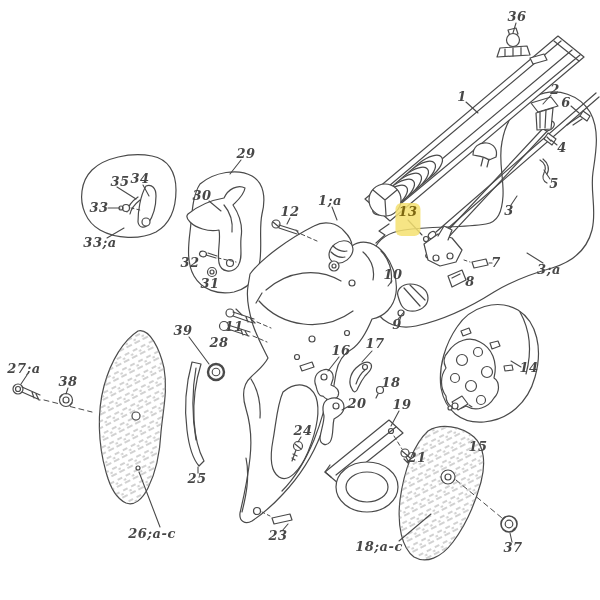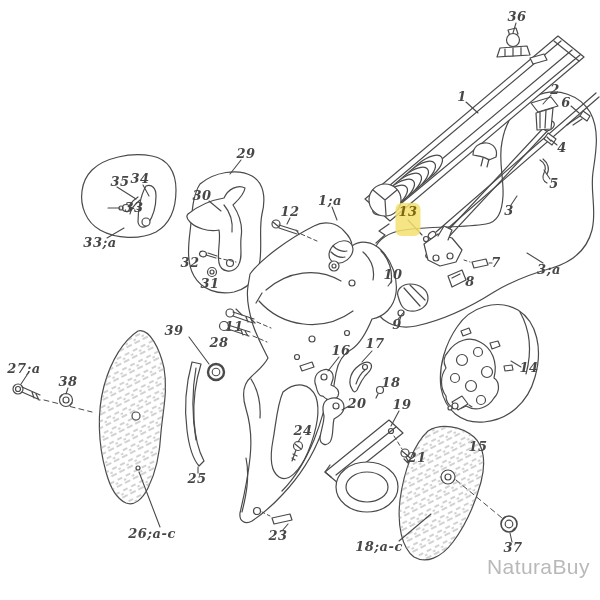--- a/index.html
+++ b/index.html
@@ -327,45 +327,44 @@
       <div class="plabel" style="left: 562px; top: 148px;">4</div>
       <div class="plabel" style="left: 554px; top: 184px;">5</div>
       <div class="plabel" style="left: 509px; top: 211px;">3</div>
       <div class="plabel" style="left: 549px; top: 270px;">3;a</div>
       <div class="plabel" style="left: 246px; top: 154px;">29</div>
       <div class="plabel" style="left: 202px; top: 196px;">30</div>
       <div class="plabel" style="left: 190px; top: 263px; text-align: center;">32</div>
       <div class="plabel" style="left: 210px; top: 284px;">31</div>
       <div class="plabel" style="left: 111px; top: 182px; margin-left: 9px;">35</div>
       <div class="plabel" style="left: 140px; top: 179px;">34</div>
-      <div class="plabel" style="left: 99px; top: 208px; margin-left: 35px;">33</div>
+      <div class="plabel" style="left: 99px; top: 208px;">33</div>
       <div class="plabel" style="left: 100px; top: 243px;">33;a</div>
       <div class="plabel" style="left: 290px; top: 212px;">12</div>
       <div class="plabel" style="left: 330px; top: 201px;">1;a</div>
       <div class="plabel hl" style="left: 408px; top: 214px; border-radius: 6px;">13</div>
       <div class="plabel" style="left: 496px; top: 263px;">7</div>
       <div class="plabel" style="left: 470px; top: 282px;">8</div>
       <div class="plabel" style="left: 393px; top: 275px;">10</div>
       <div class="plabel" style="left: 397px; top: 325px;">9</div>
       <div class="plabel" style="left: 234px; top: 303px; margin-top: 24px;">11</div>
       <div class="plabel" style="left: 219px; top: 343px;">28</div>
-      <div class="plabel" style="left: 174px; top: 331px;">39</div>
+      <div class="plabel" style="left: 183px; top: 331px;">39</div>
       <div class="plabel" style="left: 341px; top: 351px;">16</div>
       <div class="plabel" style="left: 375px; top: 344px;">17</div>
       <div class="plabel" style="left: 391px; top: 383px;">18</div>
       <div class="plabel" style="left: 357px; top: 404px;">20</div>
       <div class="plabel" style="left: 402px; top: 405px;">19</div>
       <div class="plabel" style="left: 303px; top: 431px;">24</div>
       <div class="plabel" style="left: 417px; top: 458px;">21</div>
       <div class="plabel" style="left: 278px; top: 536px;">23</div>
       <div class="plabel" style="left: 197px; top: 479px; font-style: italic;">25</div>
       <div class="plabel" style="left: 24px; top: 369px;">27;a</div>
       <div class="plabel" style="left: 68px; top: 382px;">38</div>
       <div class="plabel" style="left: 152px; top: 534px;">26;a-c</div>
       <div class="plabel" style="left: 379px; top: 547px;">18;a-c</div>
       <div class="plabel" style="left: 513px; top: 548px;">37</div>
       <div class="plabel" style="left: 529px; top: 368px;">14</div>
       <div class="plabel" style="left: 478px; top: 407px; margin-top: 40px;">15</div>
     </div>
 
-<div class="watermark">NaturaBuy</div>
 
 </div>
 
 </body></html>

